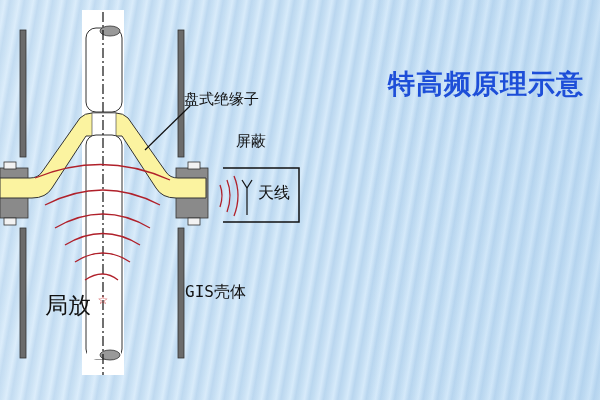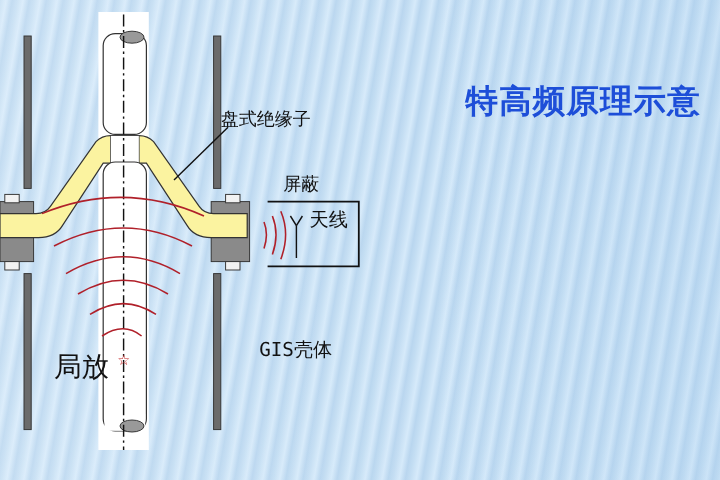--- a/index.html
+++ b/index.html
@@ -4,24 +4,24 @@
 <style>
   html,body{margin:0;padding:0;}
   body{width:600px;height:400px;overflow:hidden;position:relative;
     font-family:"DejaVu Sans","Liberation Sans",sans-serif;
     background:repeating-linear-gradient(100deg,#c4def3 0px,#d6eafa 5px,#b9d6ef 10px,#c4def3 14px);}
   .bg-shade{position:absolute;inset:0;background:linear-gradient(90deg,rgba(255,255,255,0.15),rgba(255,255,255,0) 60%,rgba(160,200,235,0.2));}
   svg.diagram{position:absolute;left:0;top:0;width:600px;height:400px;}
   .title{position:absolute;left:388px;top:66px;font-size:27px;font-weight:bold;color:#1d4ed8;white-space:nowrap;letter-spacing:1px;}
   .label{position:absolute;font-size:15px;color:#111;white-space:nowrap;}
   .lbl-insulator{left:184px;top:90px;}
-  .lbl-shield{left:236px;top:144px;font-family:Liberation Serif, serif;}
-  .lbl-antenna{left:258px;top:173px;font-size:16px;}
+  .lbl-shield{left:236px;top:132px;font-family:Liberation Serif, serif;}
+  .lbl-antenna{left:258px;top:183px;font-size:16px;}
   .lbl-pd{left:45px;top:290px;font-size:23px;}
-  .lbl-gis{left:185px;top:282px;font-size:16px;font-family:"DejaVu Sans Mono","Liberation Mono",monospace;padding-left:31px;}
+  .lbl-gis{left:185px;top:282px;font-size:16px;font-family:"DejaVu Sans Mono","Liberation Mono",monospace;}
 </style>
 </head>
 <body>
 
 <div class="bg-shade"></div>
 
 <svg class="diagram" viewBox="0 0 600 400" xmlns="http://www.w3.org/2000/svg">
 
   <rect x="82" y="10" width="42" height="365" fill="#ffffff"></rect>
 

